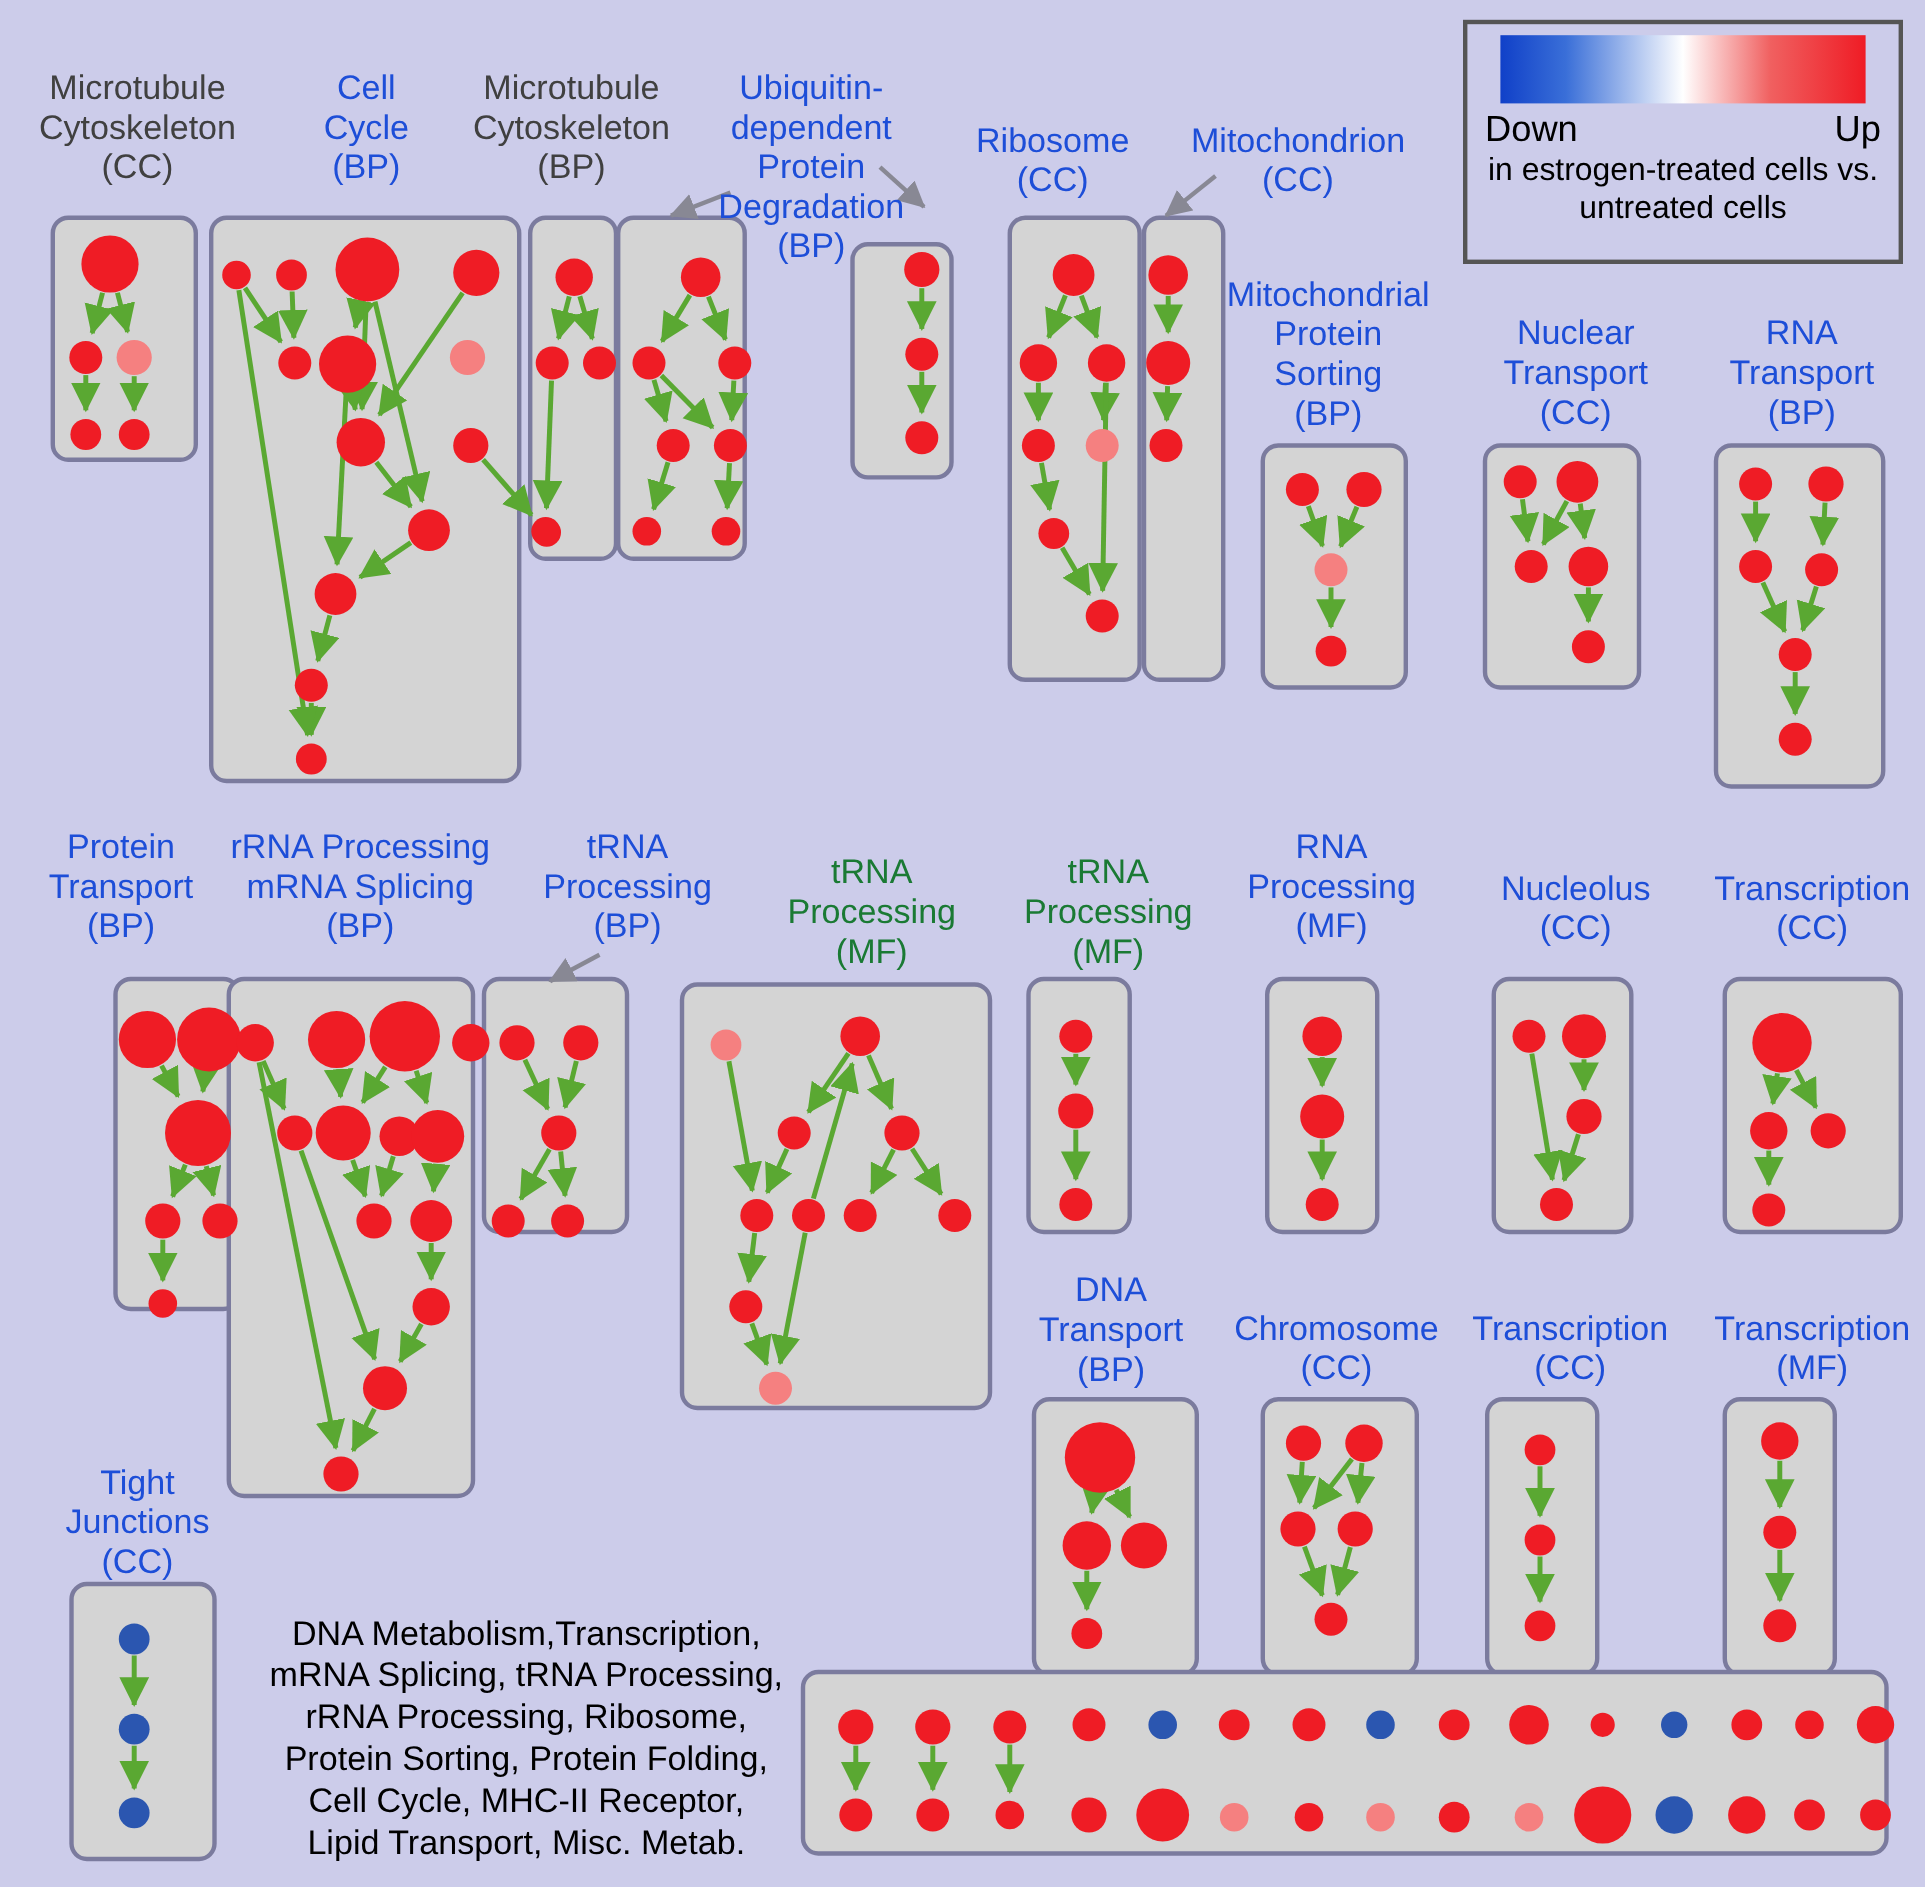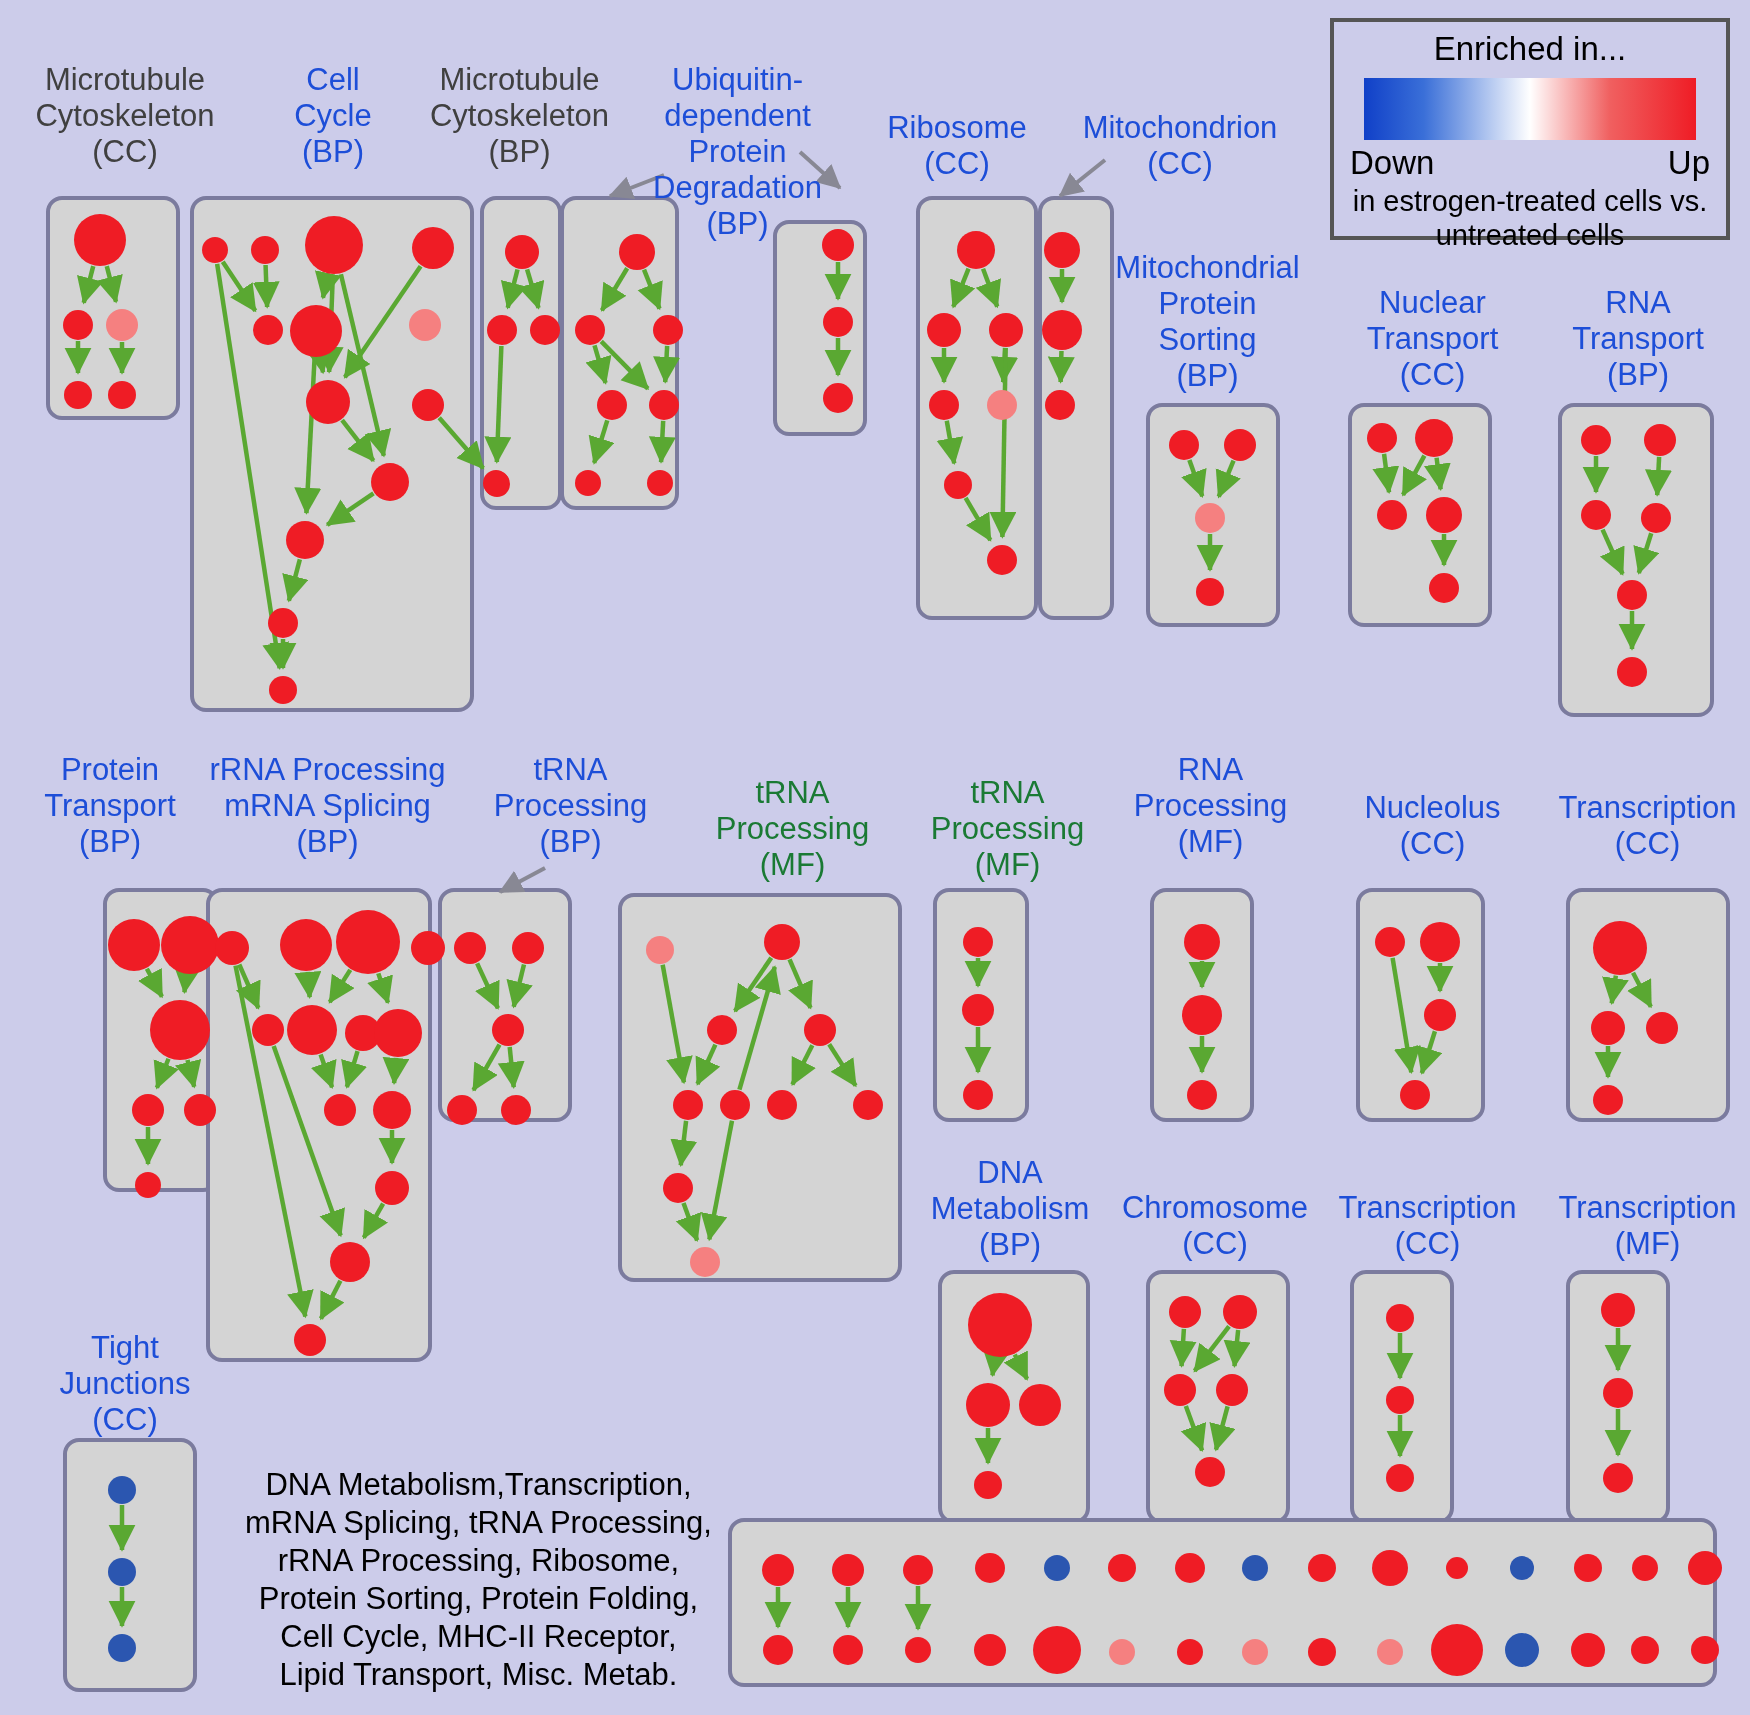--- a/index.html
+++ b/index.html
@@ -427,42 +427,41 @@
 Processing
 (MF)</div>
     <div class="lbl" style="left: 1118px; top: 752px; width: 185px;">RNA
 Processing
 (MF)</div>
     <div class="lbl" style="left: 1340px; top: 790px; width: 185px;">Nucleolus
 (CC)</div>
     <div class="lbl" style="left: 1540px; top: 790px; width: 215px;">Transcription
 (CC)</div>
     <div class="lbl" style="left: 910px; top: 1155px; width: 200px;">DNA
-Metabolism
+Transport
 (BP)</div>
     <div class="lbl" style="left: 1110px; top: 1190px; width: 210px;">Chromosome
 (CC)</div>
     <div class="lbl" style="left: 1320px; top: 1190px; width: 215px;">Transcription
 (CC)</div>
     <div class="lbl" style="left: 1540px; top: 1190px; width: 215px;">Transcription
 (MF)</div>
     <div class="lbl" style="left: 40px; top: 1330px; width: 170px;">Tight
 Junctions
 (CC)</div>
   </div>
 
 <div class="blocktext" id="block-text" style="left: 245px; top: 1466px; text-align: center;">DNA Metabolism,Transcription,
 mRNA Splicing, tRNA Processing,
 rRNA Processing, Ribosome,
 Protein Sorting, Protein Folding,
 Cell Cycle, MHC-II Receptor,
 Lipid Transport, Misc. Metab.</div>
 
 <div class="legend-box" style="left:1330px; top:18px; width:400px; height:222px;">
-  <div class="legend-title">Enriched in...</div>
   <div class="legend-bar"></div>
   <div class="legend-ends">
     <span>Down</span>
     <span>Up</span>
   </div>
   <div class="legend-sub">in estrogen-treated cells
 vs. untreated cells</div>
 </div>
 
 </body></html>

